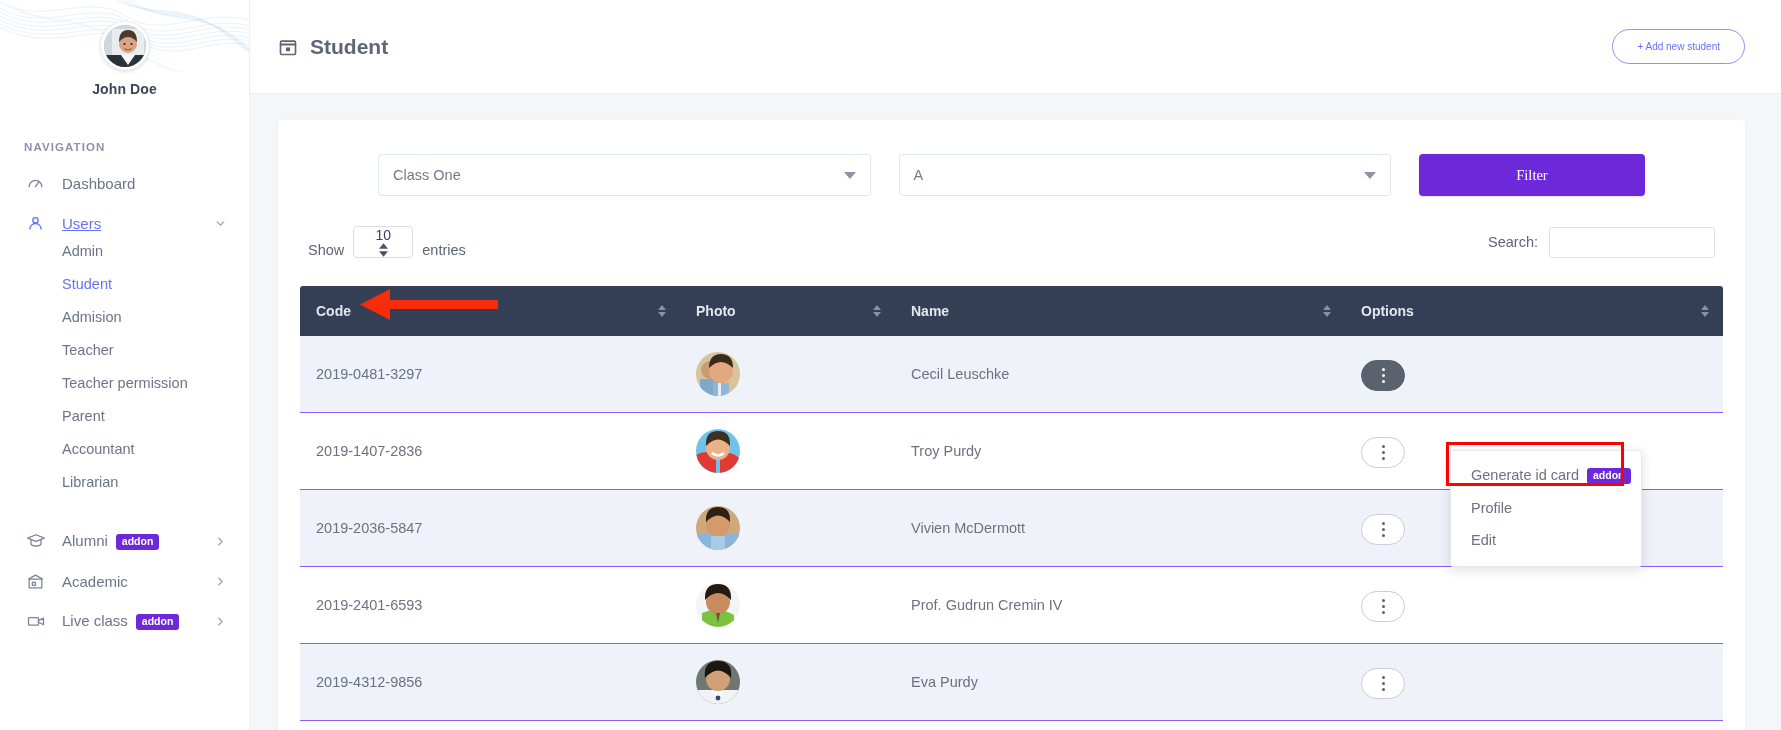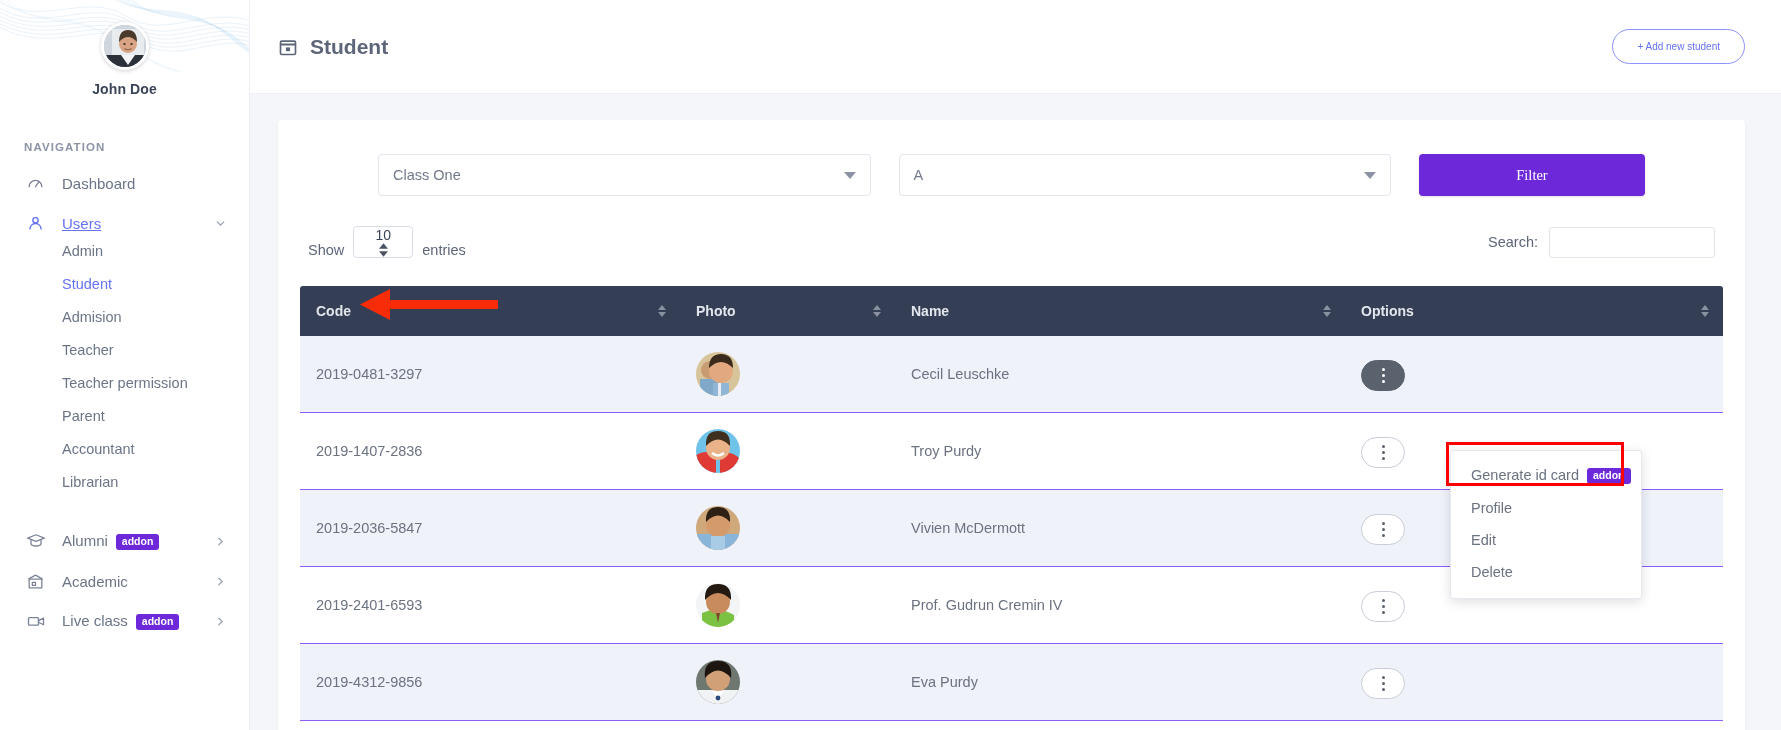--- a/index.html
+++ b/index.html
@@ -628,21 +628,20 @@
 
         </tbody>
       </table>
 
       <div class="dropdown">
         <div class="dd-item">
           <span>Generate id card</span><span class="badge-addon">addon</span>
         </div>
         <div class="dd-item">Profile</div>
         <div class="dd-item">Edit</div>
-        <div class="dd-item">Delete</div>
       </div>
       <div class="hl-box"></div>
 
     </section>
 
     <svg class="arrow-anno" width="150" height="40" viewBox="0 0 150 40">
       <g fill="#f92c0a">
         <rect x="40" y="15" width="108" height="9" rx="1"></rect>
         <path d="M40 4 L40 35 L10 19.5 Z"></path>
       </g>

